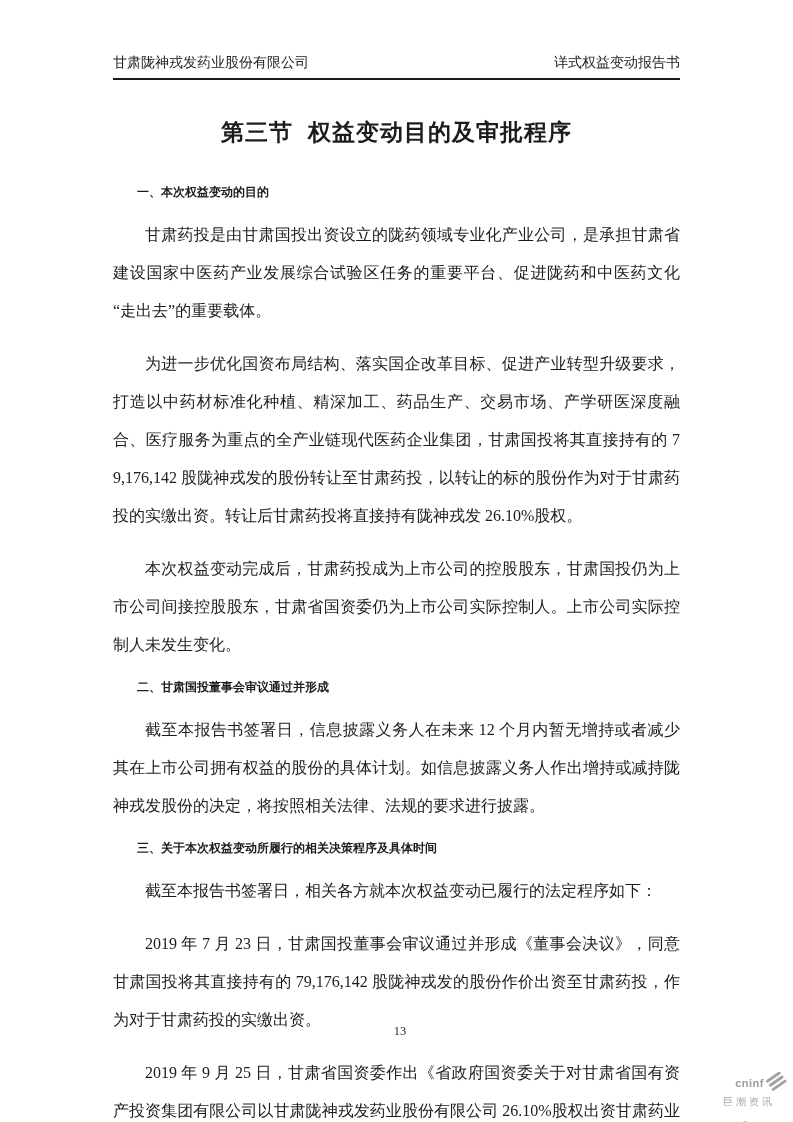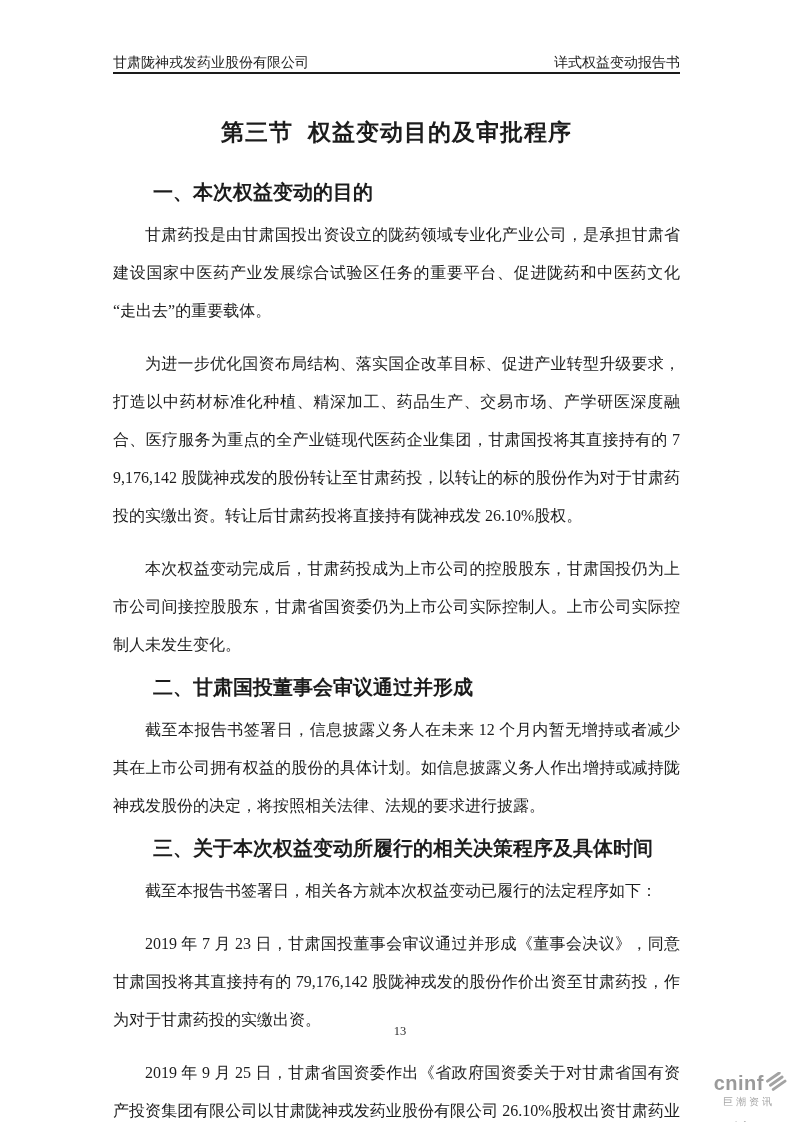--- a/index.html
+++ b/index.html
@@ -21,20 +21,21 @@
   .page-header {
     position: absolute;
     top: 54px;
     left: 113px;
     right: 113px;
     display: flex;
     justify-content: space-between;
     align-items: flex-end;
     font-size: 14px;
     line-height: 18px;
+    padding-bottom: 6px;
     border-bottom: 2px solid #1a1a1a;
   }
   
   .doc-body {
     position: absolute;
     top: 78px;
     left: 113px;
     width: 567px;
   }
   .chapter-title {
@@ -42,21 +43,21 @@
     font-family: Liberation Mono, monospace;
     font-size: 23px;
     font-weight: bold;
     line-height: 28px;
     text-align: center;
     letter-spacing: 1px;
   }
   .section-heading {
     margin: 10px 0 12px 0;
     font-family: Liberation Sans, sans-serif;
-    font-size: 20px;
+    font-size: 12px;
     font-weight: bold;
     line-height: 17px;
     text-indent: 2em;
   }
   .doc-body p {
     margin: 15px 0;
     font-size: 16px;
     line-height: 38px;
     text-align: justify;
     text-indent: 2em;
@@ -82,21 +83,21 @@
     font-family: "Liberation Sans", "DejaVu Sans", sans-serif;
     line-height: 1.15;
   }
   .cninfo-logo .logo-row {
     display: flex;
     align-items: center;
     justify-content: flex-end;
     gap: 2px;
   }
   .cninfo-logo .logo-word {
-    font-size: 20px;
+    font-size: 11px;
     font-weight: bold;
     letter-spacing: 0.5px;
     color: #9a9a9a;
   }
   .cninfo-logo .logo-cn {
     font-size: 10px;
     letter-spacing: 3px;
     margin-top: 1px;
     margin-right: 12px;
     color: #a5a5a5;

